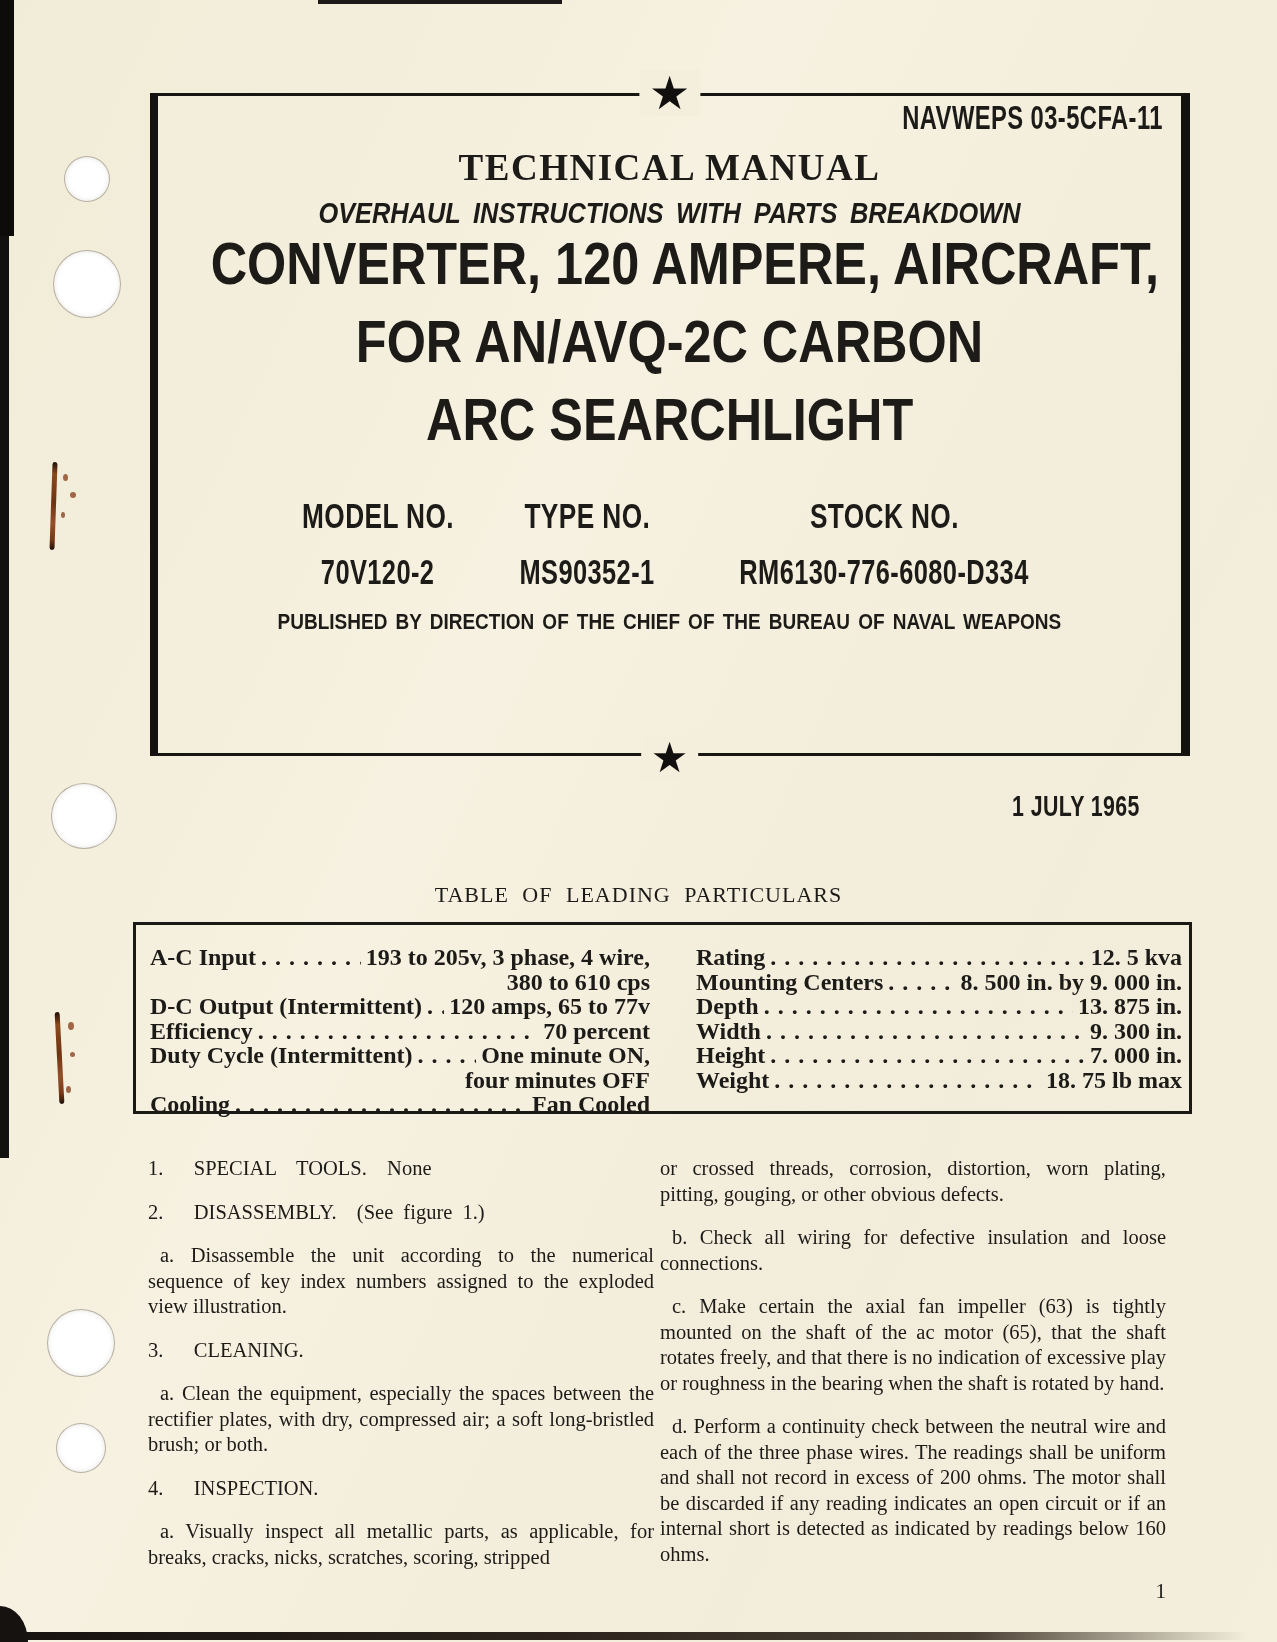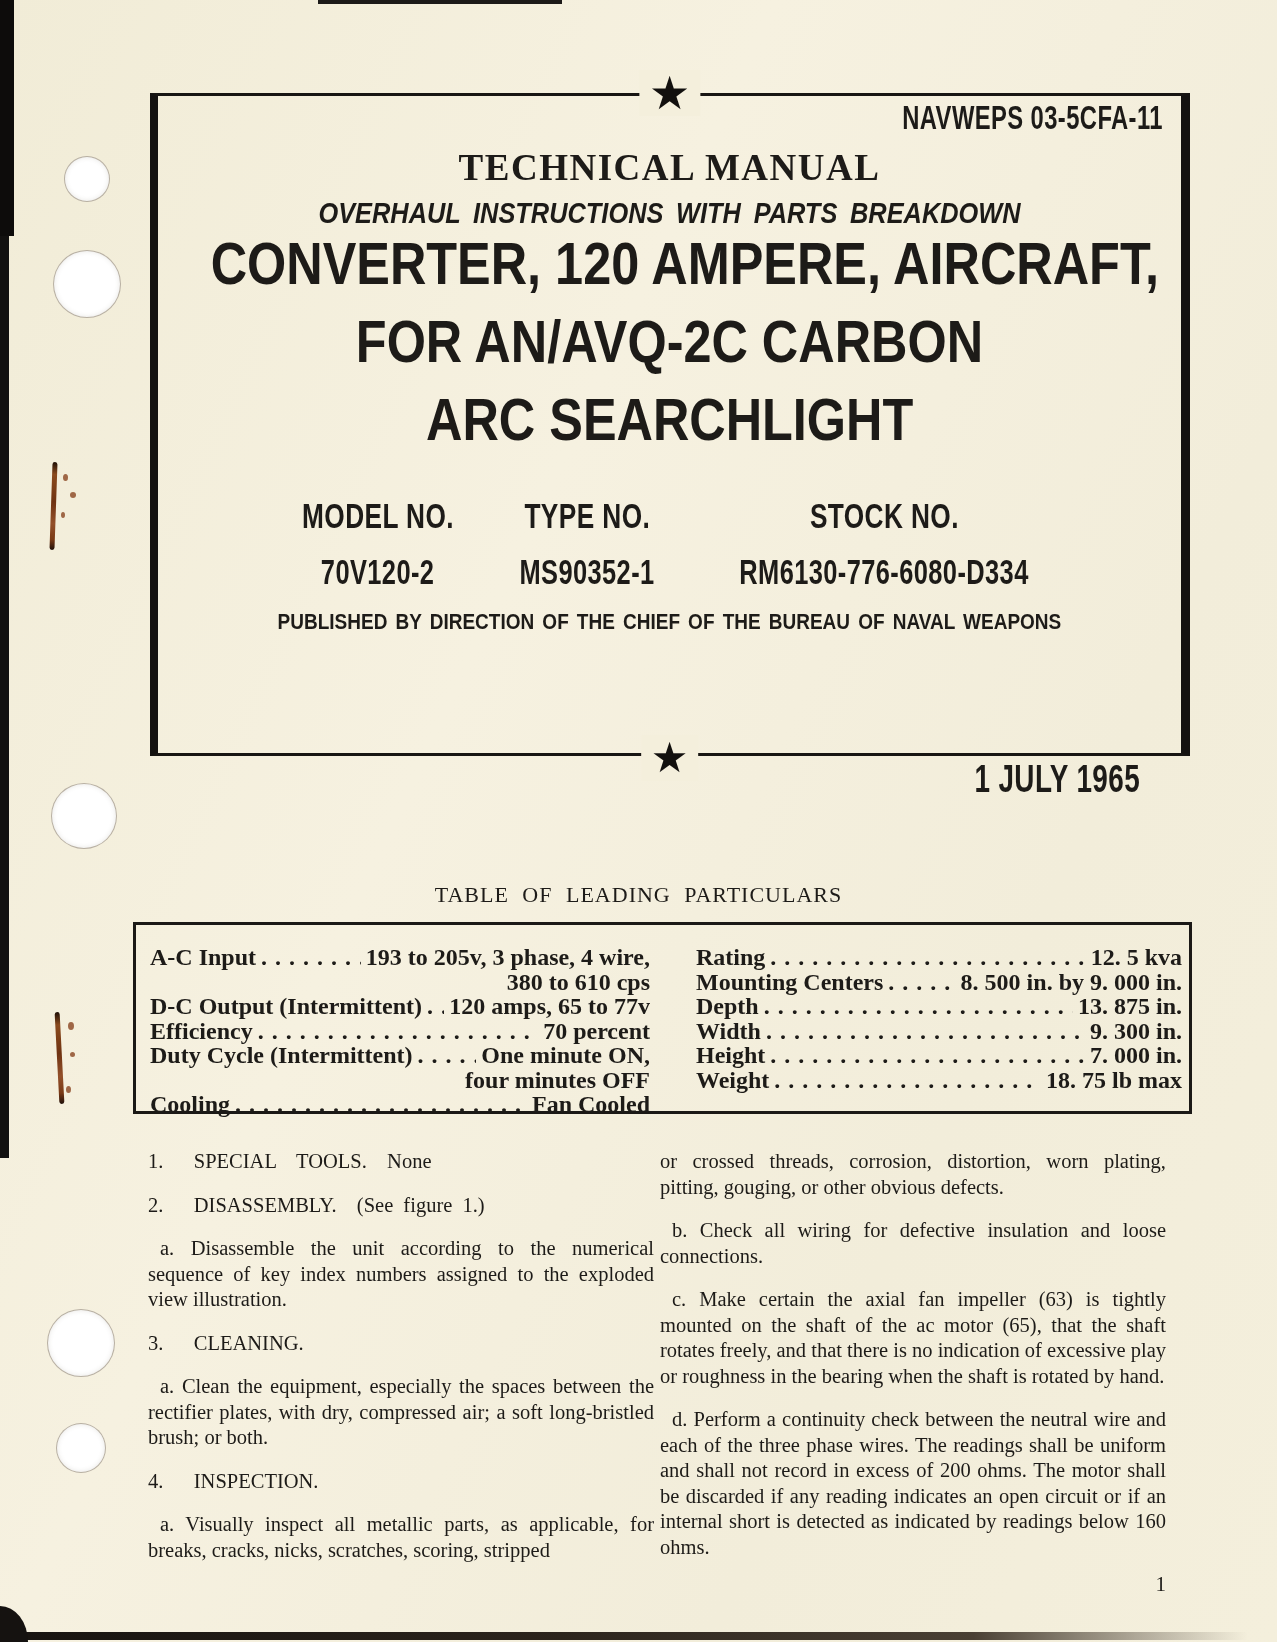--- a/index.html
+++ b/index.html
@@ -47,21 +47,21 @@
     display:inline-block; transform:scale(0.9,1.05); letter-spacing:0; white-space:nowrap; }
   .id-col { position:absolute; top:394px; transform:translateX(-50%); text-align:center; }
   .id-col .lbl { font-size:32px;margin-top:8px; }
   .id-col .val { font-size:31px; margin-top:20px; }
   .published { left:0; right:0; top:514px; text-align:center; }
   .published .in { font-family:"Liberation Sans",sans-serif; font-weight:bold; font-size:20px;
     display:inline-block; transform:scale(0.95,1.08); word-spacing:3px; }
   .notice { left:195px; width:648px; top:556px; font-size:19px; line-height:25px;
     text-align:justify; text-align-last:justify; }
 
-  .date-line { right:137px; top:760px; font-size:34px; }
+  .date-line { right:137px; top:791px; font-size:26px; }
 
   .toc-heading { left:0; right:0; top:882px; text-align:center; font-size:22px;
     letter-spacing:1px; word-spacing:7px; }
 
   
   .pbox { left:133px; top:922px; width:1059px; height:192px; box-sizing:border-box;
     border:3px solid #1b1916; }
   .pcol { position:absolute; top:20px; font-weight:bold; font-size:24px; line-height:24.5px; }
   .pcol-left { left:14px; width:500px; }
   .pcol-right { left:560px; width:486px; }
@@ -71,21 +71,21 @@
   .leader::after { content:". . . . . . . . . . . . . . . . . . . . . . . . . . . . . . . . . . . . . . . . . . . . ."; letter-spacing:1px; white-space:nowrap; }
   .pvalue { white-space:nowrap; }
   .pcont { text-align:right; }
 
   
   .bodycol { font-size:20.5px; line-height:25.5px; text-align:justify; }
   .body-left { left:148px; top:1144px; width:506px; }
   .body-right { left:660px; top:1144px; width:506px; }
   .sec-h { white-space:pre-wrap; margin-top:18px; word-spacing:5px; }
   .sec-p { margin-top:18px; text-indent:12px; }
-  .first { margin-top:5px; }
+  .first { margin-top:12px; }
   .page-num { text-align:right; margin-top:12px; font-size:21px; }
 </style>
 </head>
 <body>
 
 <div class="page">
 
   <div class="abs edge-left-a"></div>
   <div class="abs edge-left-b"></div>
   <div class="abs edge-top-mark"></div>

